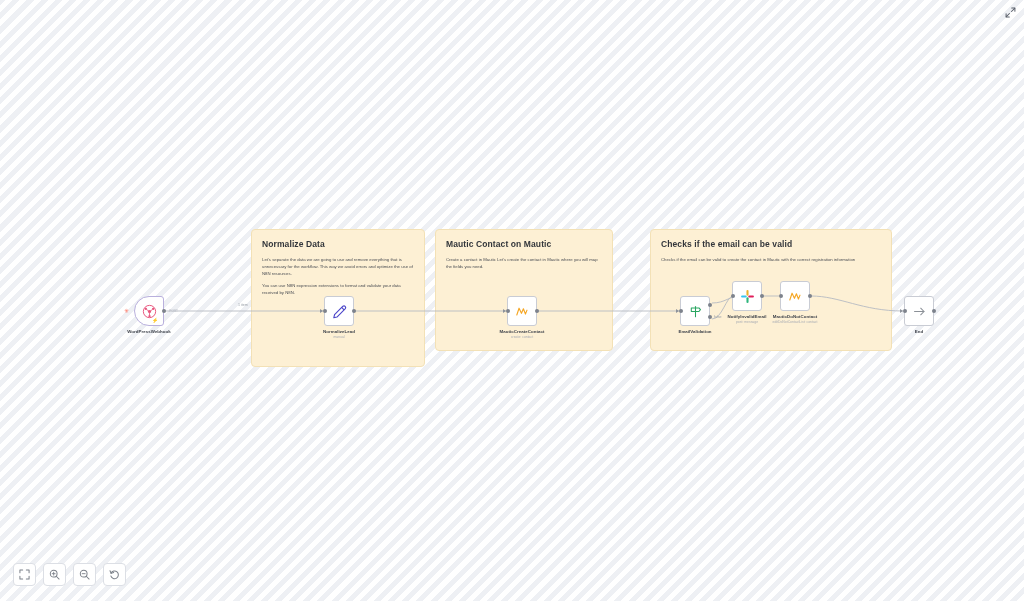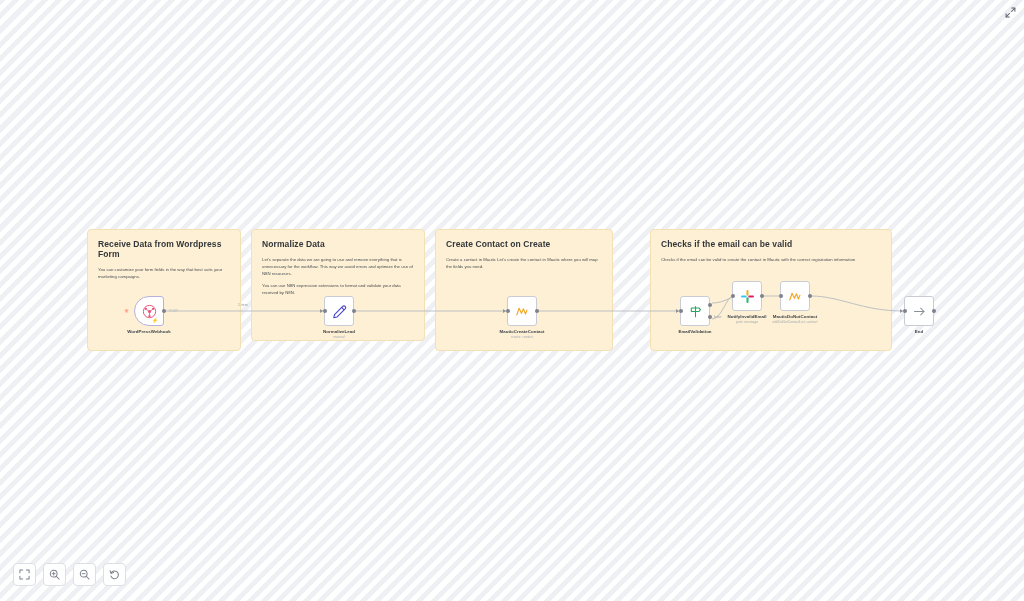--- a/index.html
+++ b/index.html
@@ -184,37 +184,31 @@
       <path d="M7.3 1.2h3.5v3.5" fill="none" stroke="#5b606b" stroke-width="1.1" stroke-linecap="round" stroke-linejoin="round"></path>
       <path d="M4.7 10.8H1.2V7.3" fill="none" stroke="#5b606b" stroke-width="1.1" stroke-linecap="round" stroke-linejoin="round"></path>
       <path d="M10.6 1.4 7.1 4.9" stroke="#5b606b" stroke-width="1.1" stroke-linecap="round"></path>
       <path d="M1.4 10.6 4.9 7.1" stroke="#5b606b" stroke-width="1.1" stroke-linecap="round"></path>
     </svg>
   </span>
 </div>
 
 <div id="canvas">
 
-  <div class="sticky" style="left:87px; top:229px; width:154px; height:122px;">
-    <div class="sticky-title">Receive Data from Wordpress Form</div>
-    <div class="sticky-body">
-      <p>You can customize your form fields in the way that best suits your marketing campaigns.</p>
-    </div>
-  </div>
-
-  <div class="sticky" style="left:251px; top:229px; width:174px; height:112px;">
+
+  <div class="sticky" style="left:251px; top:229px; width:174px; height:138px;">
     <div class="sticky-title">Normalize Data</div>
     <div class="sticky-body">
       <p>Let's separate the data we are going to use and remove everything that is unnecessary for the workflow. This way we avoid errors and optimize the use of N8N resources.</p>
       <p>You can use N8N expression extensions to format and validate your data received by N8N.</p>
     </div>
   </div>
 
   <div class="sticky" style="left:435px; top:229px; width:178px; height:122px;">
-    <div class="sticky-title">Create Contact on Create</div>
+    <div class="sticky-title">Mautic Contact on Mautic</div>
     <div class="sticky-body">
       <p>Create a contact in Mautic Let's create the contact in Mautic where you will map the fields you need.</p>
     </div>
   </div>
 
   <div class="sticky" style="left:650px; top:229px; width:242px; height:122px;">
     <div class="sticky-title">Checks if the email can be valid</div>
     <div class="sticky-body">
       <p>Checks if the email can be valid to create the contact in Mautic with the correct registration information</p>
     </div>

